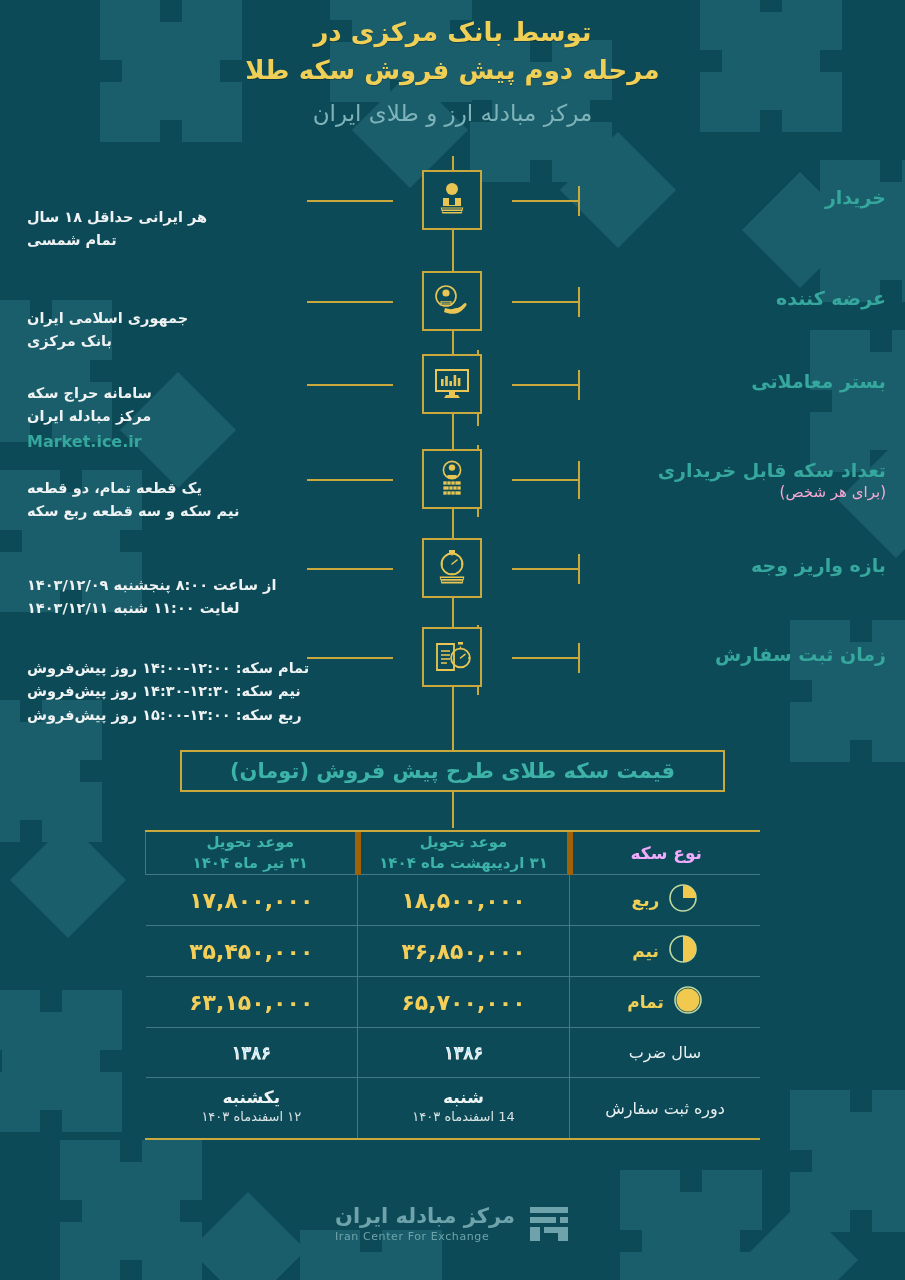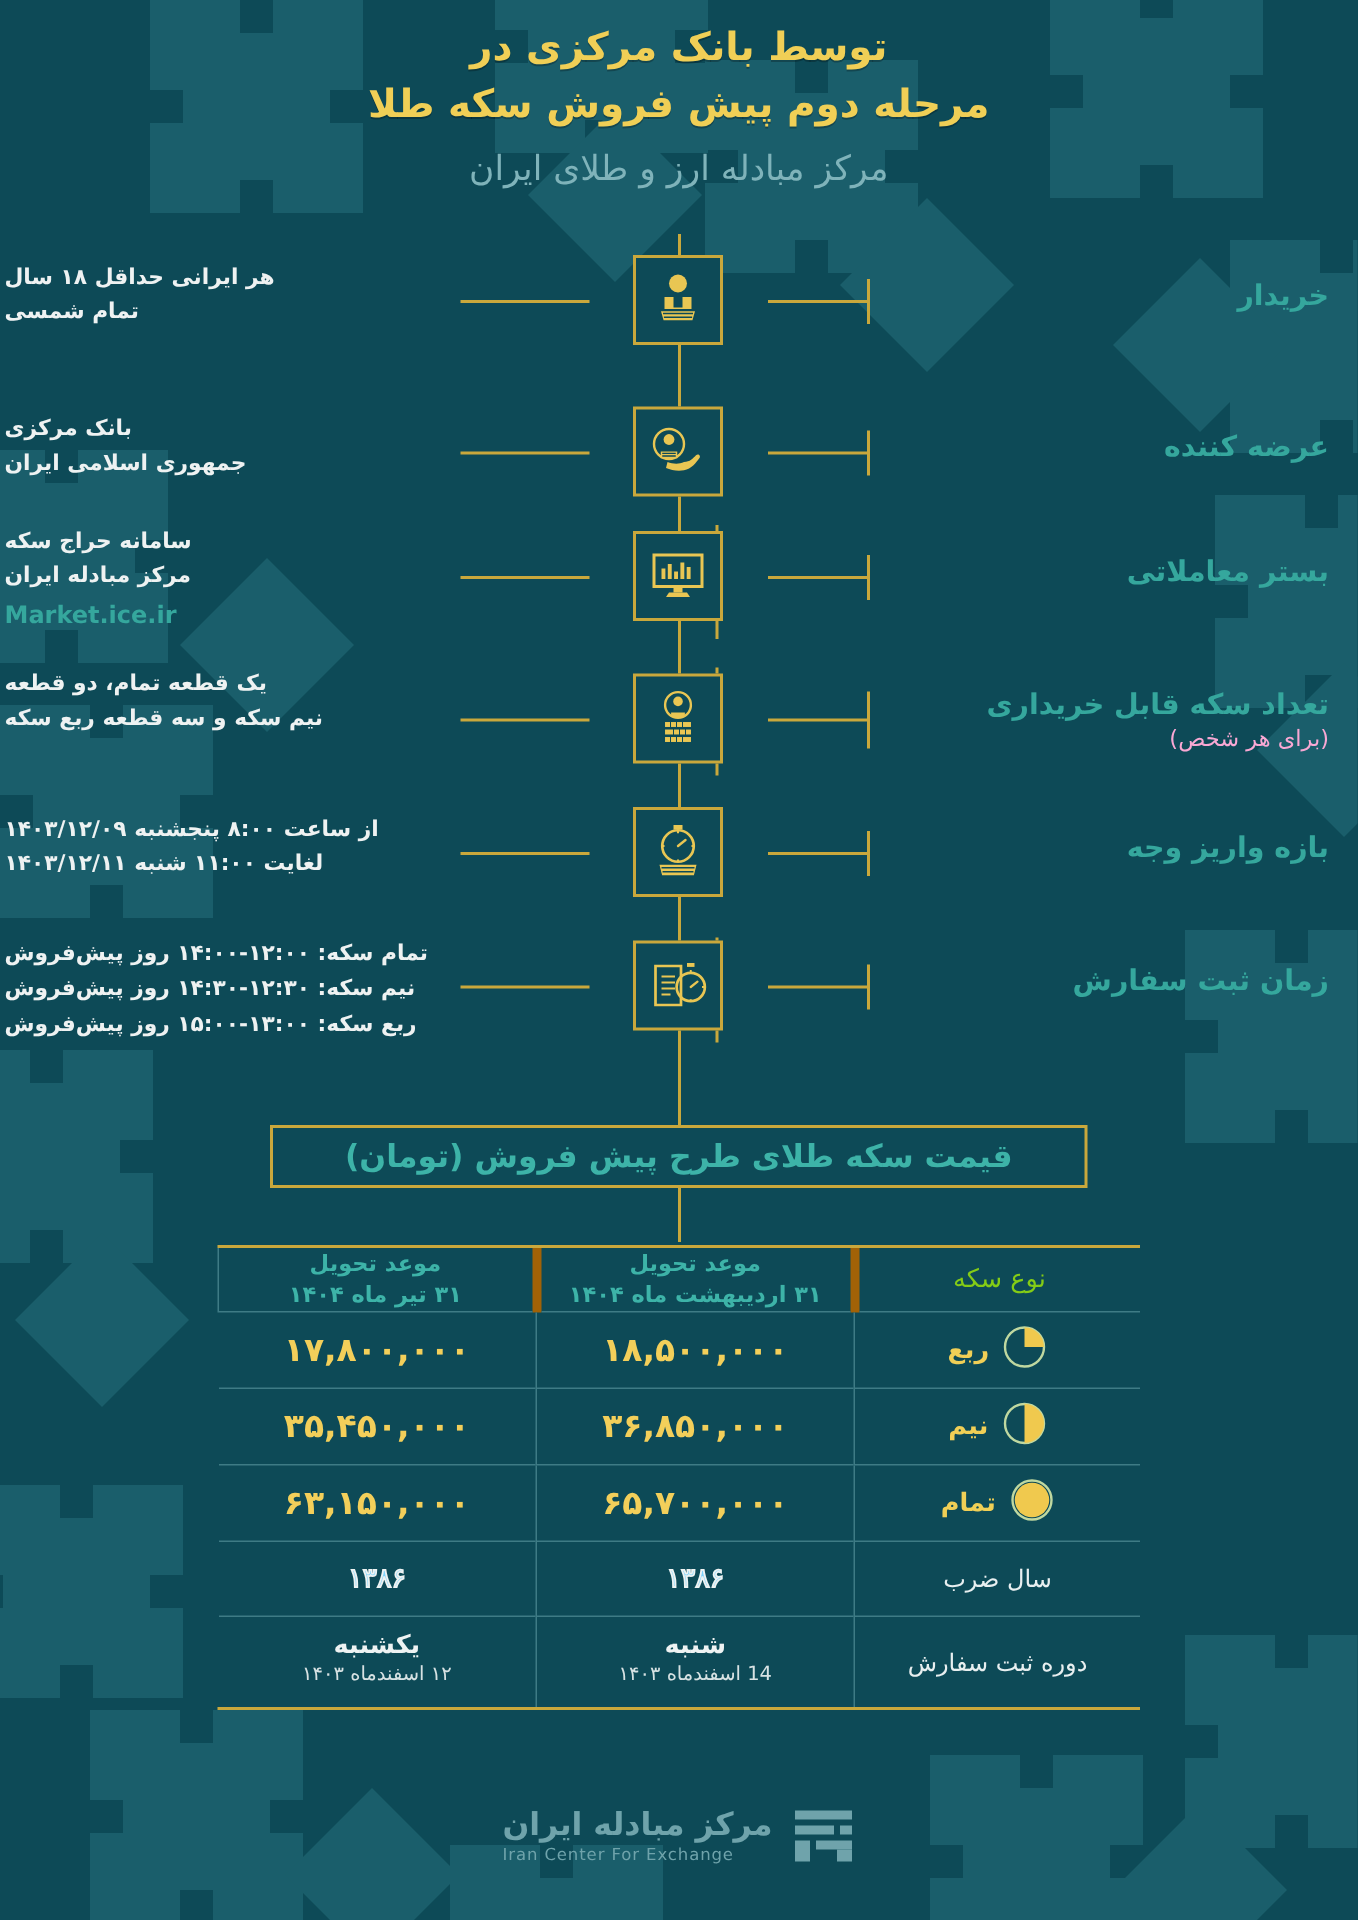--- a/index.html
+++ b/index.html
@@ -50,22 +50,22 @@
   .conn.left{right:512px;width:86px;}   
   .tick{position:absolute;width:2px;background:#c9a83c;z-index:1;}
 
   .rlabel{
     position:absolute;left:586px;text-align:right;direction:rtl;
     color:#35a79d;font-weight:bold;font-size:19px;line-height:1.25;
     width:300px;
   }
   .rlabel .sub{font-size:15px;font-weight:normal;color:#f9a8d4;display:block;}
   .rdetail{
-    position:absolute;right:602px;text-align:left;direction:rtl;
-    color:#eef2f2;font-size:14.5px;line-height:1.62;width:300px;font-weight:bold;
+    position:absolute;right:578px;text-align:left;direction:rtl;
+    color:#eef2f2;font-size:14.5px;line-height:1.62;width:300px;font-weight:bold;margin-top:32px;
   }
   .rdetail .web{color:#35a79d;font-weight:bold;font-size:16px;}
 
   
   .banner{
     position:absolute;top:750px;left:180px;width:545px;height:42px;
     border:2px solid #c9a83c;box-sizing:border-box;
     display:flex;align-items:center;justify-content:center;z-index:3;
     background:#0d4a57;
   }
@@ -84,21 +84,21 @@
   table.price tr.bodyrow td{border-top:1px solid #3e7b85;}
   table.price tr.hdr th{border:none;border-left:1px solid #3e7b85;border-right:6px solid #a16207;}
   table.price tr.hdr th.first,table.price tr.bodyrow td.first{border-right:none;}
   table.price th.last,table.price td.last{border-left:none;}
   .tbl-top-rule{height:2px;background:#c9a83c;width:615px;margin-bottom:0;}
   .tbl-bot-rule{height:2px;background:#c9a83c;width:615px;}
   .col-type{width:31%;}
   .col-d1{width:34.5%;}
   .col-d2{width:34.5%;}
   .hdr th{padding:12px 6px 14px;}
-  .hdr-type{color:#84cc16;font-size:17px;font-weight:normal;direction:rtl;}
+  .hdr-type{color:#f0abfc;font-size:17px;font-weight:bold;direction:rtl;}
   .hdr-deliv{color:#3db3a8;font-size:15px;line-height:1.4;font-weight:bold;direction:rtl;}
   .cell-coin{display:flex;align-items:center;justify-content:center;gap:9px;direction:rtl;padding:8px 0;}
   .coin-name{color:#f0cf56;font-size:17px;font-weight:bold;}
   .price-val{color:#f3cf5a;font-size:22px;font-weight:bold;letter-spacing:1px;padding:10px 0;direction:ltr;}
   .year-val{
     color:#7dd3fc;font-size:18px;font-weight:normal;padding:14px 0;direction:ltr;
     -webkit-text-stroke:1.2px #eef3f3;text-stroke:1.2px #eef3f3;
     text-shadow:0 0 0 #eef3f3;
   }
   .plain-label{color:#e8eff0;font-size:16px;direction:rtl;padding:12px 0;}
@@ -204,22 +204,22 @@
             <path d="M8.5 17h11v4.5h-11z" fill="#e9c653"></path>
             <path d="M9.5 18.2h9M9.5 20h9" stroke="#0d4a57" stroke-width=".9"></path>
             <path d="M24 24c4 0 6-2.5 8-4.5 1.5-1.5 3.5.3 2.2 2C32 24.5 29 28.5 24 29.5c-4 .8-8.5 0-12-1.5l1-4c3.5 1.3 7.5 1.7 11 0z" fill="#e9c653"></path>
           </svg>
         </span>
       </div>
       <div class="rlabel" style="top:-14px;">
         <span>عرضه کننده</span>
       </div>
       <div class="rdetail" style="top:-26px;">
+        <div>جمهوری اسلامی ایران</div>
         <div>بانک مرکزی</div>
-        <div>جمهوری اسلامی ایران</div>
       </div>
     </div>
 
     <div class="row" style="top:226px">
       <div class="conn right"></div>
       <div class="conn left"></div>
       <div class="tick" style="left:578px;top:-14px;height:30px;"></div>
       <div class="tick" style="right:426px;top:-34px;height:76px;"></div>
       <div class="node" style="top:-30px;">
         <span>

